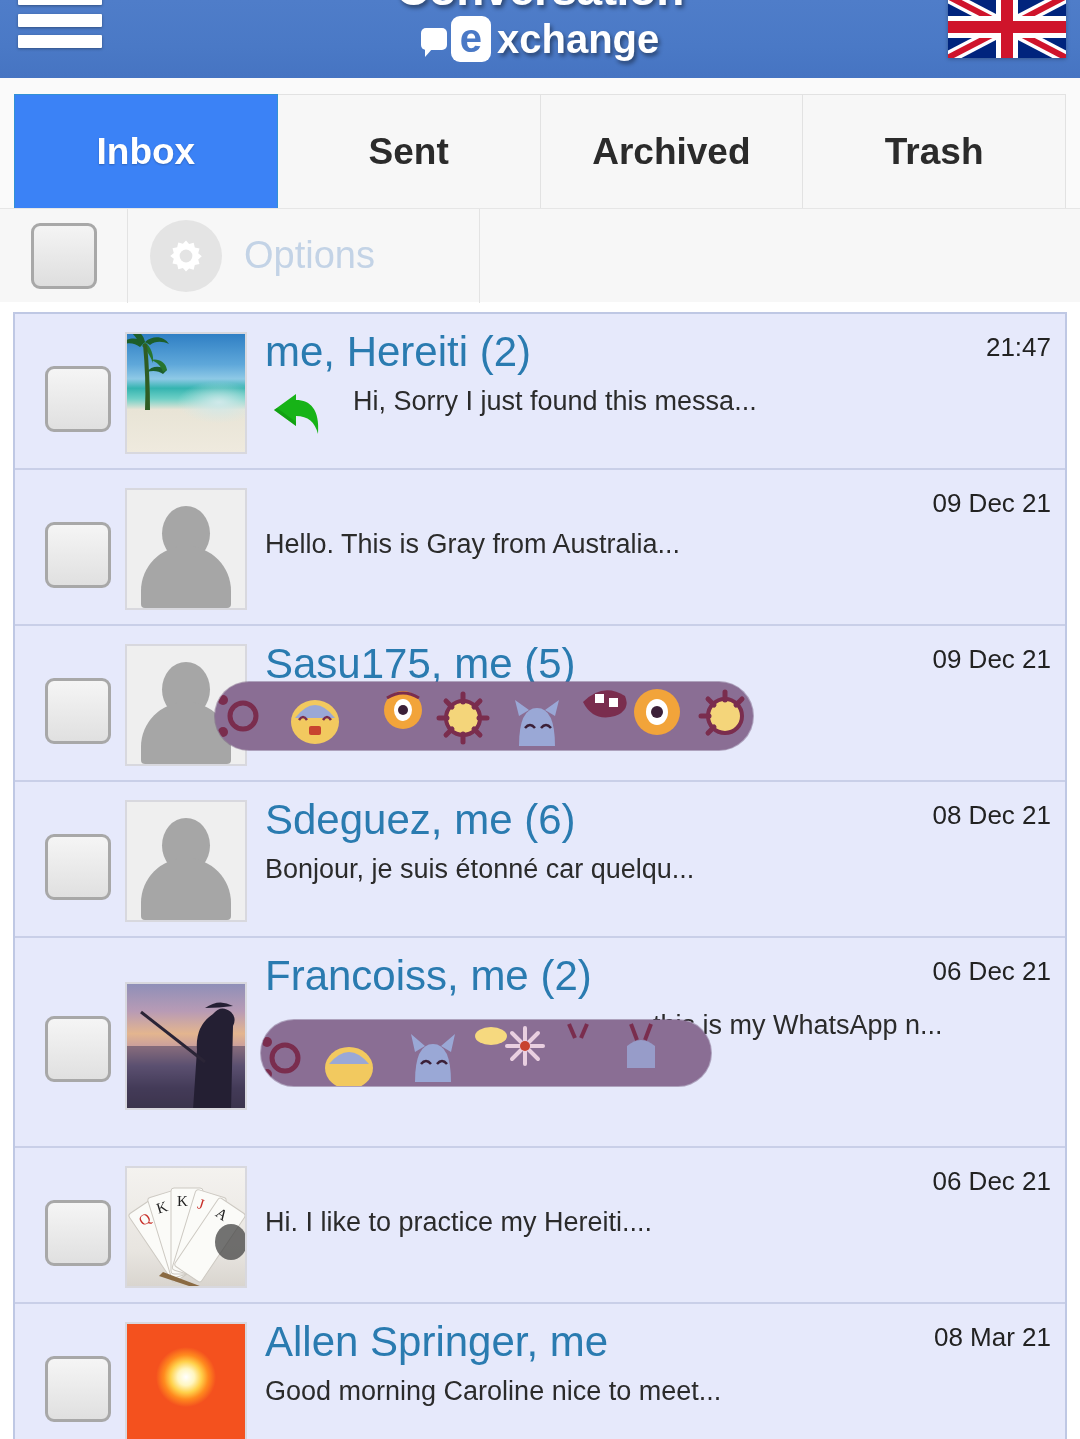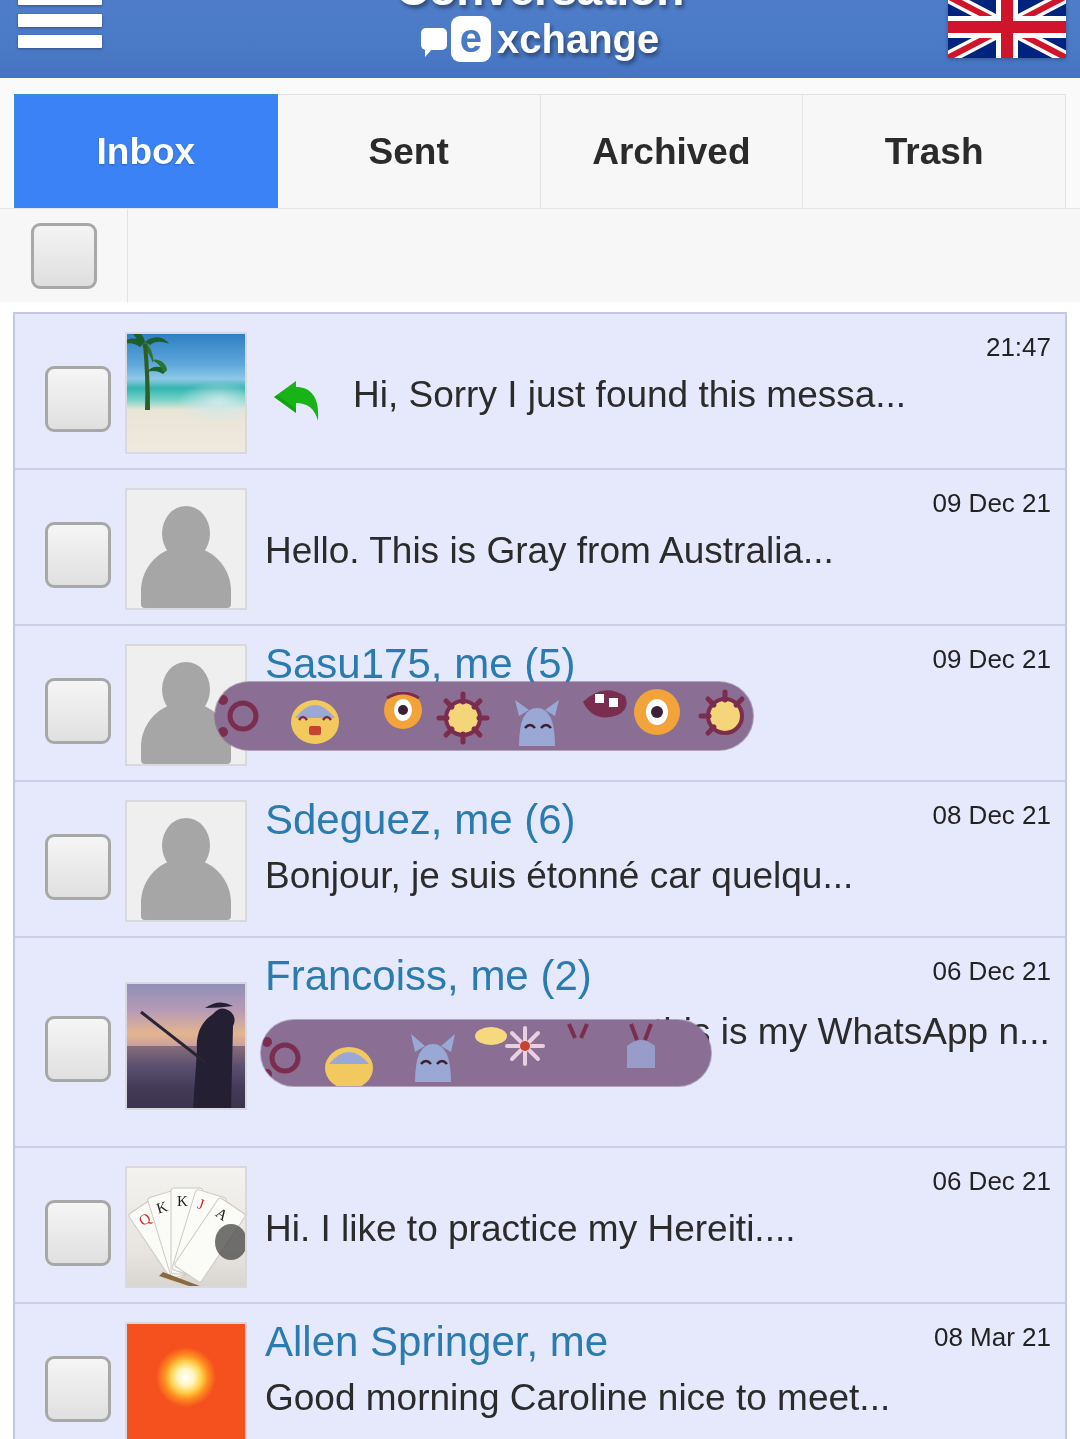--- a/index.html
+++ b/index.html
@@ -181,21 +181,21 @@
   .sender {
     font-size: 42px; color: #2a7bb0; font-weight: 400;
     white-space: nowrap; line-height: 1.15;
   }
   .count { color: #2a7bb0; }
   .date {
     margin-left: auto; font-size: 26px; color: #222; white-space: nowrap;
     padding-left: 16px; padding-top: 4px;
   }
   .preview {
-    font-size: 37px; color: #2b2b2b; line-height: 1.28;
+    font-size: 27px; color: #2b2b2b; line-height: 1.28;
     margin-top: 8px; display: flex; align-items: flex-start; gap: 14px;
     word-break: break-word;
   }
   .preview-text { flex: 1; }
   .reply-arrow { flex: none; margin-top: 6px; }
 
   
   .av-beach {
     background:
       radial-gradient(ellipse 60px 30px at 78% 58%, #cfe9ea 0%, rgba(207,233,234,0) 70%),
@@ -286,20 +286,29 @@
   <div class="tab">
     <span>Trash</span>
   </div>
 </div>
 
 <div class="toolbar">
   <div class="tb-cell tb-check">
     <div class="chk"></div>
   </div>
 
+  <div class="tb-cell tb-options">
+    <div class="gear">
+      <svg width="44" height="44" viewBox="0 0 44 44">
+        <path fill="#ffffff" d="M22 6.5l3.1 3.6 4.6-1.3 1.1 4.7 4.7 1.1-1.3 4.6 3.6 3.1-3.6 3.1 1.3 4.6-4.7 1.1-1.1 4.7-4.6-1.3L22 37.5l-3.1-3.6-4.6 1.3-1.1-4.7-4.7-1.1 1.3-4.6L6.2 22l3.6-3.1-1.3-4.6 4.7-1.1 1.1-4.7 4.6 1.3z"></path>
+        <circle cx="22" cy="22" r="6.4" fill="#e4e4e4"></circle>
+      </svg>
+    </div>
+    <span class="tb-label">Options</span>
+  </div>
 
 
   <div class="tb-cell tb-spacer"></div>
 </div>
 
 <div class="list">
 
   <div class="row">
     <div class="row-chk"></div>
     <div class="avatar av-beach">
@@ -308,20 +317,24 @@
         <path fill="#1d5e2a" d="M26 14c-2-10-11-15-20-13 7 3 12 8 14 15z"></path>
         <path fill="#1d5e2a" d="M26 14c8-7 19-6 24 2-7-3-14-3-19 1z"></path>
         <path fill="#27752f" d="M26 14c6 5 9 13 8 21-3-8-7-14-11-17z"></path>
         <path fill="#2f5d23" d="M24 16c2 22 3 45 2 66h5c0-22-1-45-3-66z"></path>
         <path fill="#1d5e2a" d="M48 42c-7-5-16-4-20 2 6-2 12-1 16 2z"></path>
         <path fill="#27752f" d="M48 42c-1-8-9-12-16-10 6 2 10 6 12 12z"></path>
       </svg>
     </div>
     <div class="row-body">
       <div class="row-top">
+        <div class="sender">
+          <span>me, Hereiti</span>
+          <span class="count">(2)</span>
+        </div>
         <div class="date">21:47</div>
       </div>
       <div class="preview">
         <span class="reply-arrow">
           <svg width="74" height="50" viewBox="0 0 74 50">
             <path fill="#17b317" d="M31 4 L9 20 L31 36 V26 c12 0 19 6 22 18 2-25-8-34-22-34z"></path>
             <path fill="#0d8c0d" d="M31 36 L9 20 l3-2 19 14z" opacity="0.45"></path>
           </svg>
         </span>
         <span class="preview-text">Hi, Sorry I just found this messa...</span>

